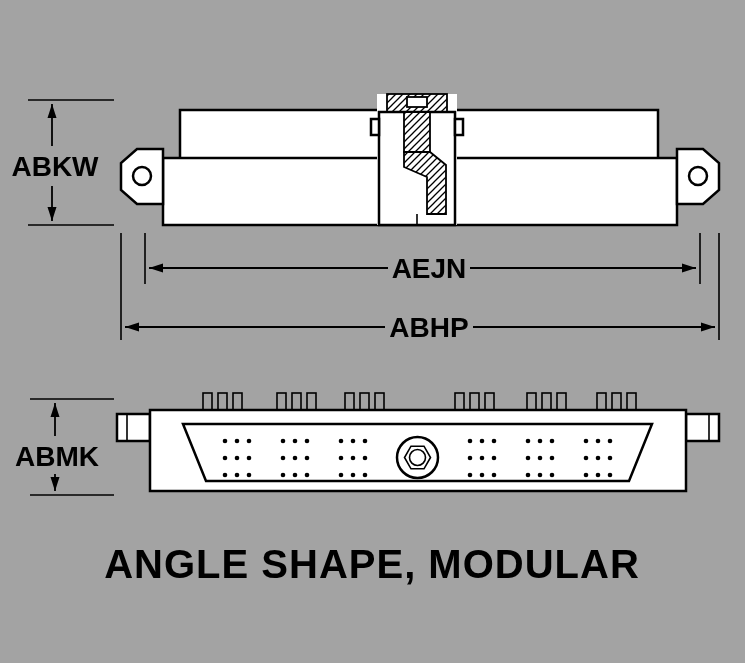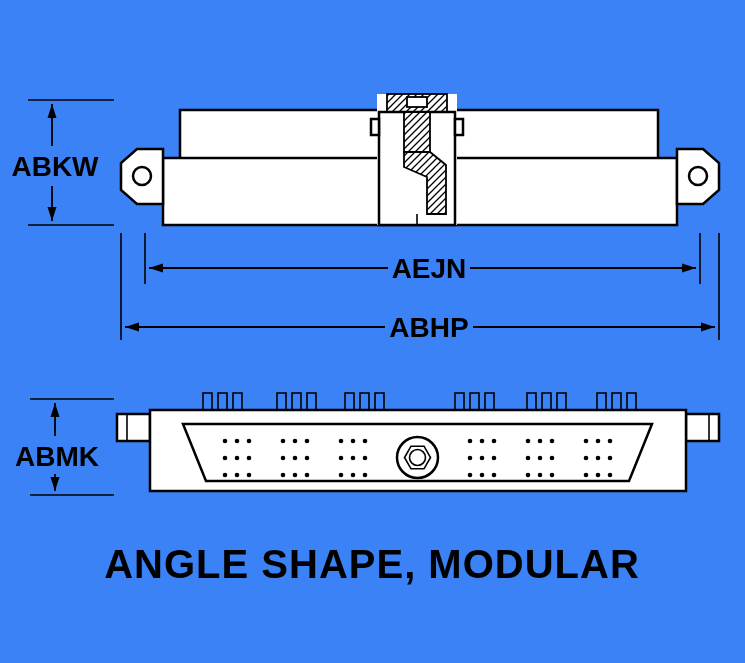--- a/index.html
+++ b/index.html
@@ -4,21 +4,21 @@
 <style>
   html, body {
     margin: 0;
     padding: 0;
     background: #ffffff;
   }
   .page {
     position: relative;
     width: 745px;
     height: 663px;
-    background: #3b82f6;
+    background: #a3a3a3;
     overflow: hidden;
   }
   svg { display: block; }
   .outline { fill: #ffffff; stroke: #000000; stroke-width: 2.5; }
   .ln      { fill: none;    stroke: #000000; stroke-width: 2.5; }
   .thin    { fill: none;    stroke: #000000; stroke-width: 1.6; }
   .dim     { fill: none;    stroke: #000000; stroke-width: 1.8; }
   .hatch   { fill: url(#hatchpat); stroke: #000000; stroke-width: 1.8; }
   .dot     { fill: #000000; stroke: none; }
   .lbl {

